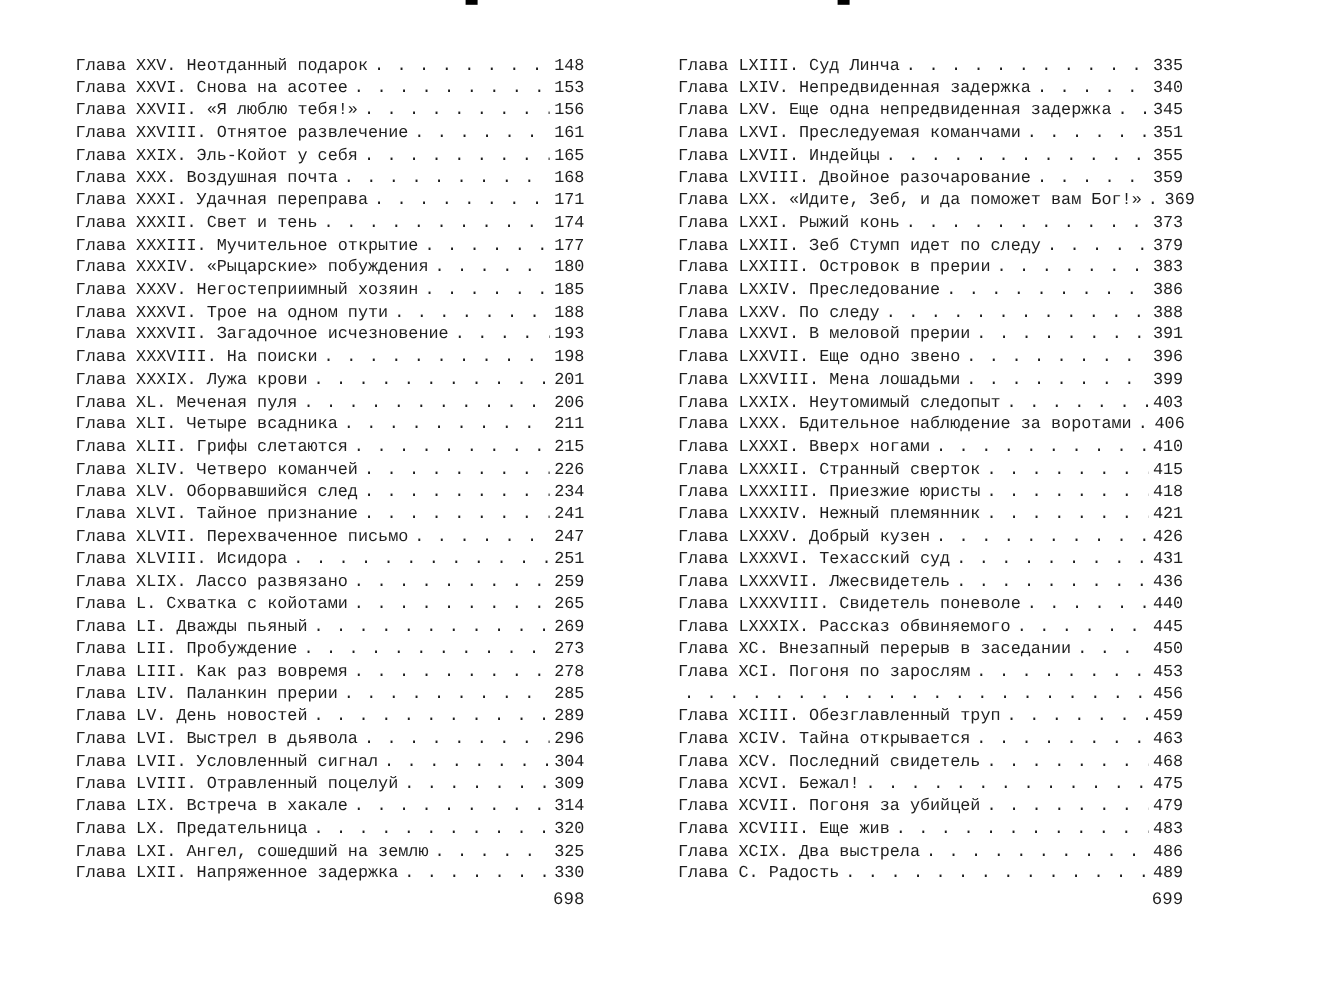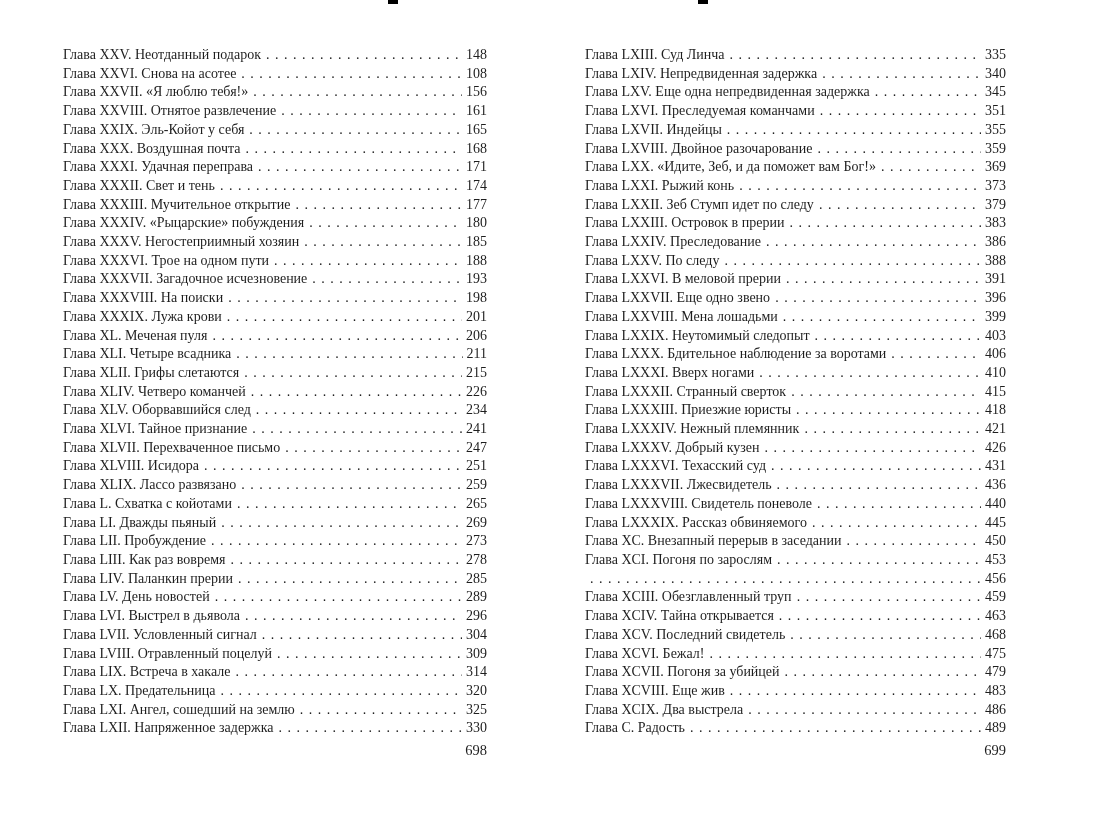--- a/index.html
+++ b/index.html
@@ -9,41 +9,42 @@
     background: #ffffff;
     font-family: "Liberation Serif", "DejaVu Serif", serif;
     color: #1e1e1e;
     overflow: hidden;
   }
   .canvas {
     position: relative;
     width: 940px;
     height: 825px;
     background: #ffffff;
+    font-family: Liberation Mono, monospace;
   }
   .print-mark {
     position: absolute;
     top: 0;
     height: 4px;
     width: 10px;
     background: #000;
   }
   .mark-1 { left: 388px; }
   .mark-2 { left: 698px; }
   .spread {
     display: flex;
     padding-top: 46px;
   }
   .page {
     width: 424px;
     display: flex;
     flex-direction: column;
   }
   .page-left { margin-left: 63px; }
-  .page-right { margin-left: 98px; width: 421px; }
+  .page-right { margin-left: 78px; width: 421px; }
   .entries {
     display: block;
   }
   .toc-entry {
     display: flex;
     align-items: baseline;
     line-height: 18.7px;
     font-size: 14px;
     white-space: nowrap;
   }
@@ -83,21 +84,21 @@
     <div class="page page-left">
       <div class="entries">
           <div class="toc-entry">
     <span class="toc-label">Глава XXV. Неотданный подарок</span>
     <span class="toc-leader"></span>
     <span class="toc-page">148</span>
   </div>
           <div class="toc-entry">
     <span class="toc-label">Глава XXVI. Снова на асотее</span>
     <span class="toc-leader"></span>
-    <span class="toc-page">108</span>
+    <span class="toc-page">153</span>
   </div>
           <div class="toc-entry">
     <span class="toc-label">Глава XXVII. «Я люблю тебя!»</span>
     <span class="toc-leader"></span>
     <span class="toc-page">156</span>
   </div>
           <div class="toc-entry">
     <span class="toc-label">Глава XXVIII. Отнятое развлечение</span>
     <span class="toc-leader"></span>
     <span class="toc-page">161</span>

